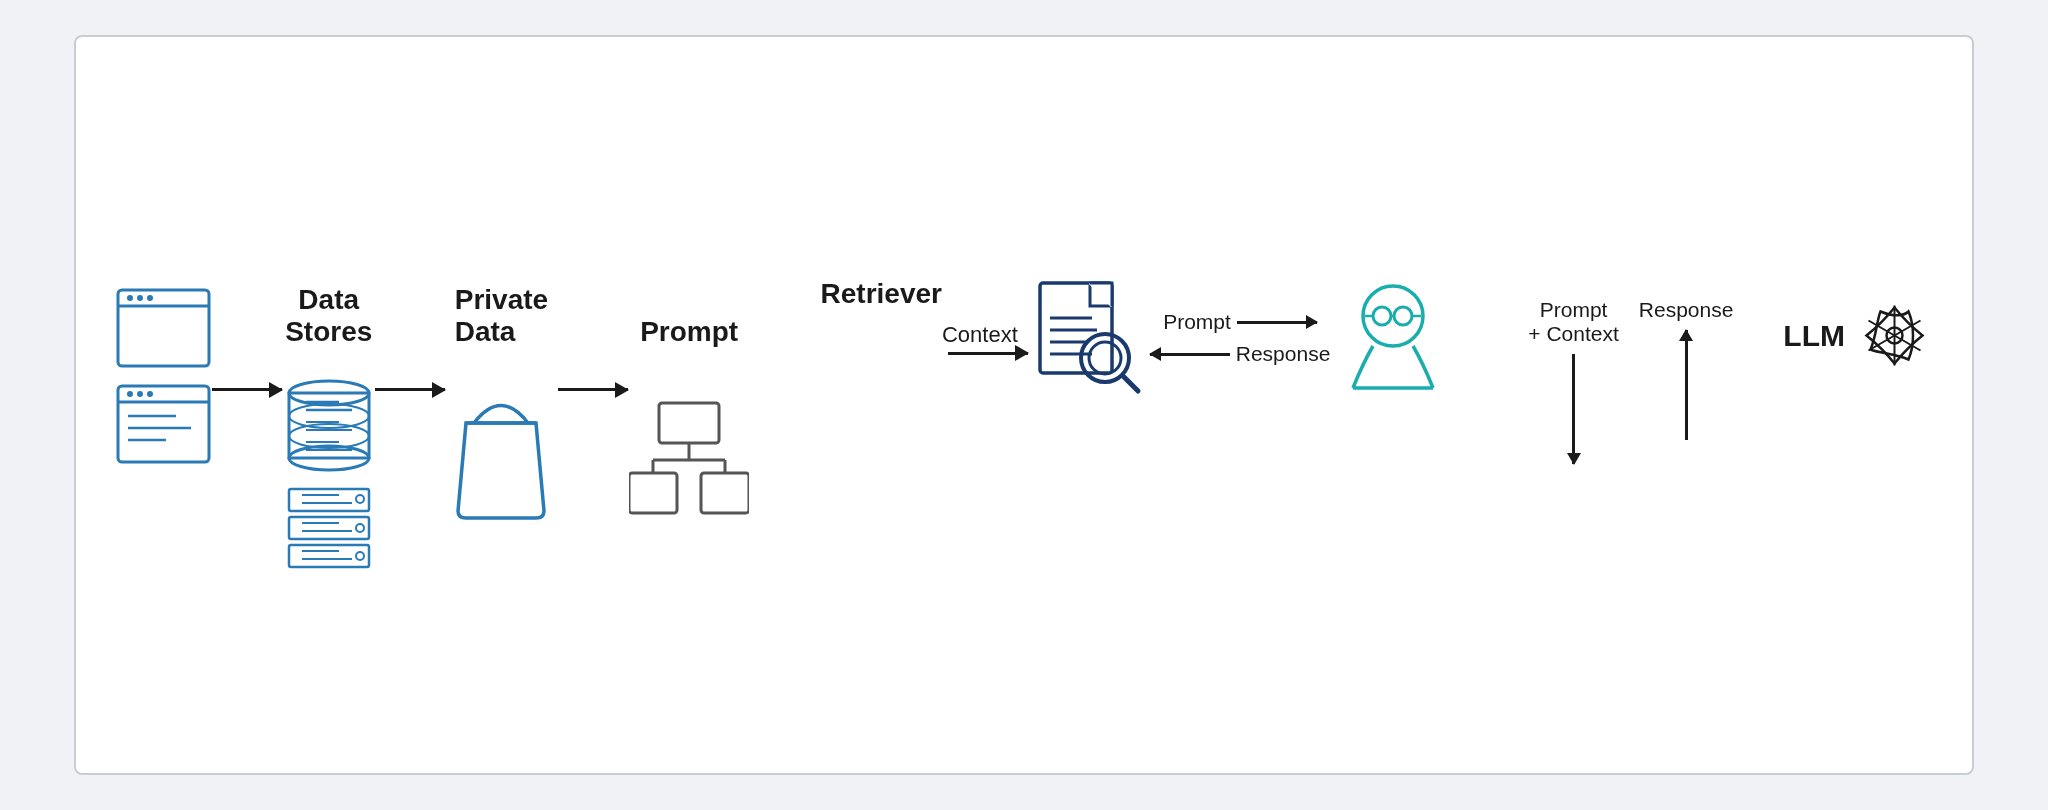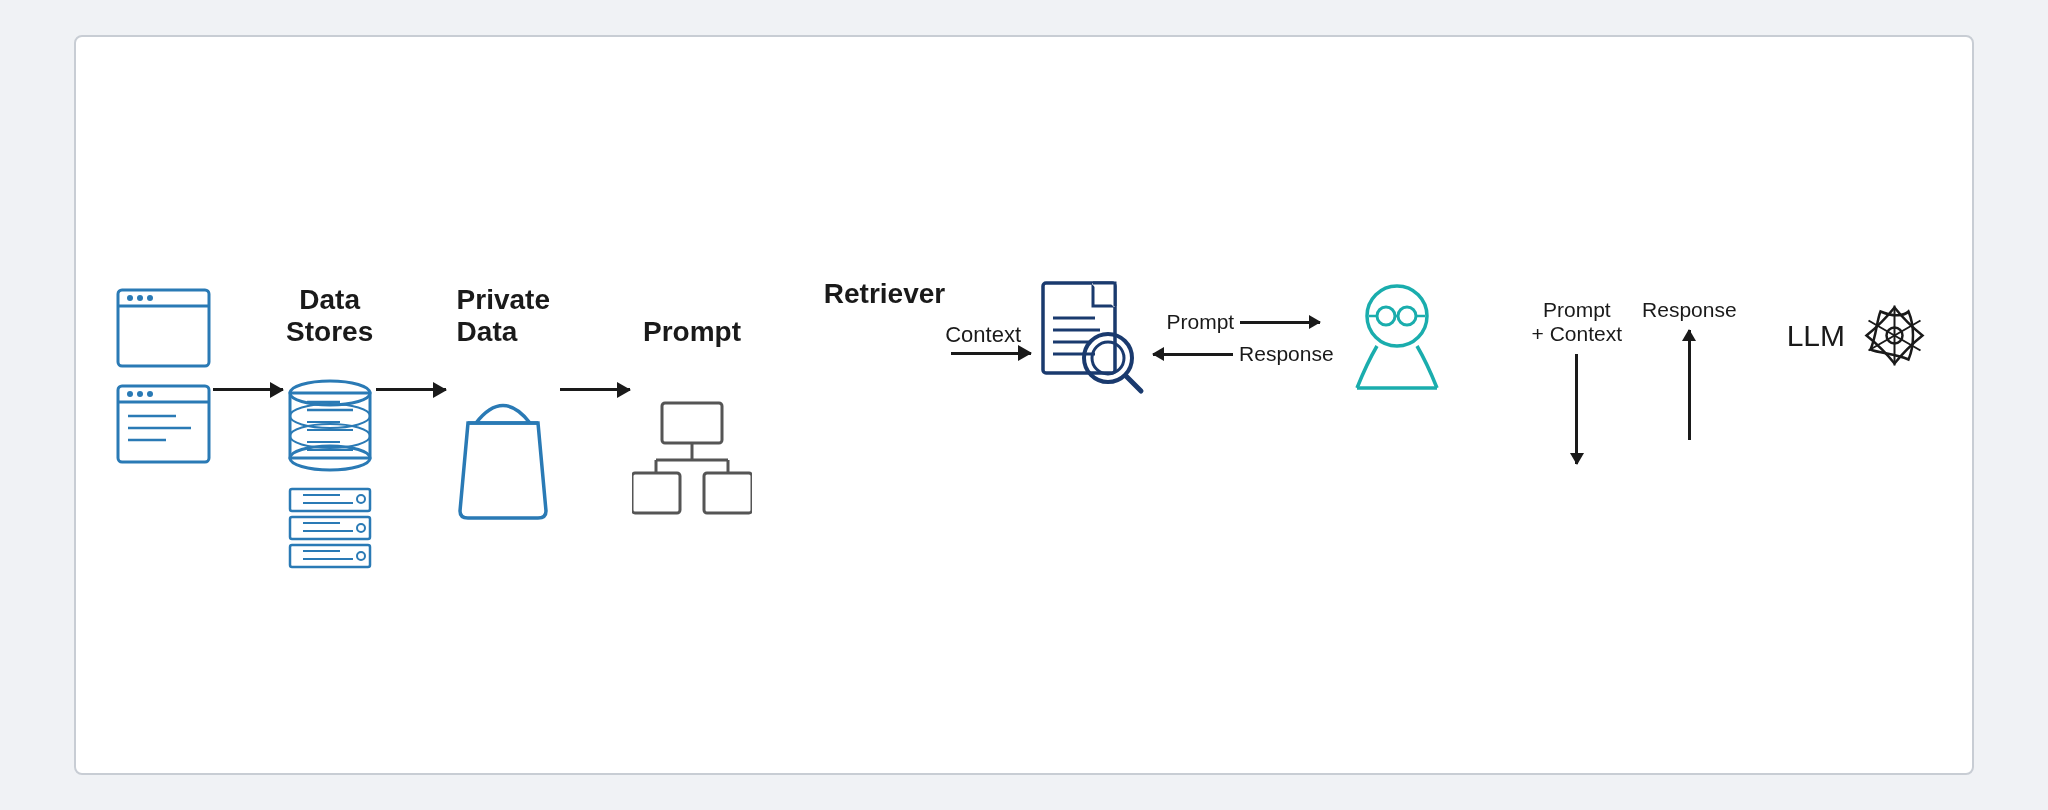--- a/index.html
+++ b/index.html
@@ -289,21 +289,21 @@
 
         <div style="display:flex;flex-direction:column;align-items:center;">
           <span style="font-size:21px;color:#1a1a1a;text-align:center;margin-bottom:8px;">Response</span>
           <div style="width:3px;height:110px;background:#1a1a1a;position:relative;">
             <div style="position:absolute;top:-1px;left:50%;transform:translateX(-50%);border-bottom:12px solid #1a1a1a;border-left:7px solid transparent;border-right:7px solid transparent;"></div>
           </div>
         </div>
       </div>
 
       <div style="display:flex;align-items:center;gap:12px;margin-top:20px;margin-left:50px;">
-        <span style="font-size:30px;font-weight:normal;color:#1a1a1a;">LLM</span>
+        <span style="font-size:30px;font-weight:bold;color:#1a1a1a;">LLM</span>
 
         <svg width="75" height="75" viewBox="0 0 75 75">
           <g fill="none" stroke="#1a1a1a" stroke-width="3" transform="translate(37.5,37.5)">
 
             <path d="M0,-28 C8,-18 18,-8 28,0 C18,8 8,18 0,28 C-8,18 -18,8 -28,0 C-18,-8 -8,-18 0,-28Z" stroke="#1a1a1a" stroke-width="2.5" fill="none"></path>
             <path d="M14,-24 C20,-10 20,10 14,24 C0,18 -14,18 -24,14 C-18,0 -18,-14 -14,-24 C0,-18 10,-20 14,-24Z" stroke="#1a1a1a" stroke-width="2.5" fill="none"></path>
             <circle cx="0" cy="0" r="8" stroke="#1a1a1a" stroke-width="2.5" fill="none"></circle>
 
             <line x1="0" y1="-30" x2="0" y2="30" stroke-width="2"></line>
             <line x1="-26" y1="-15" x2="26" y2="15" stroke-width="2"></line>

